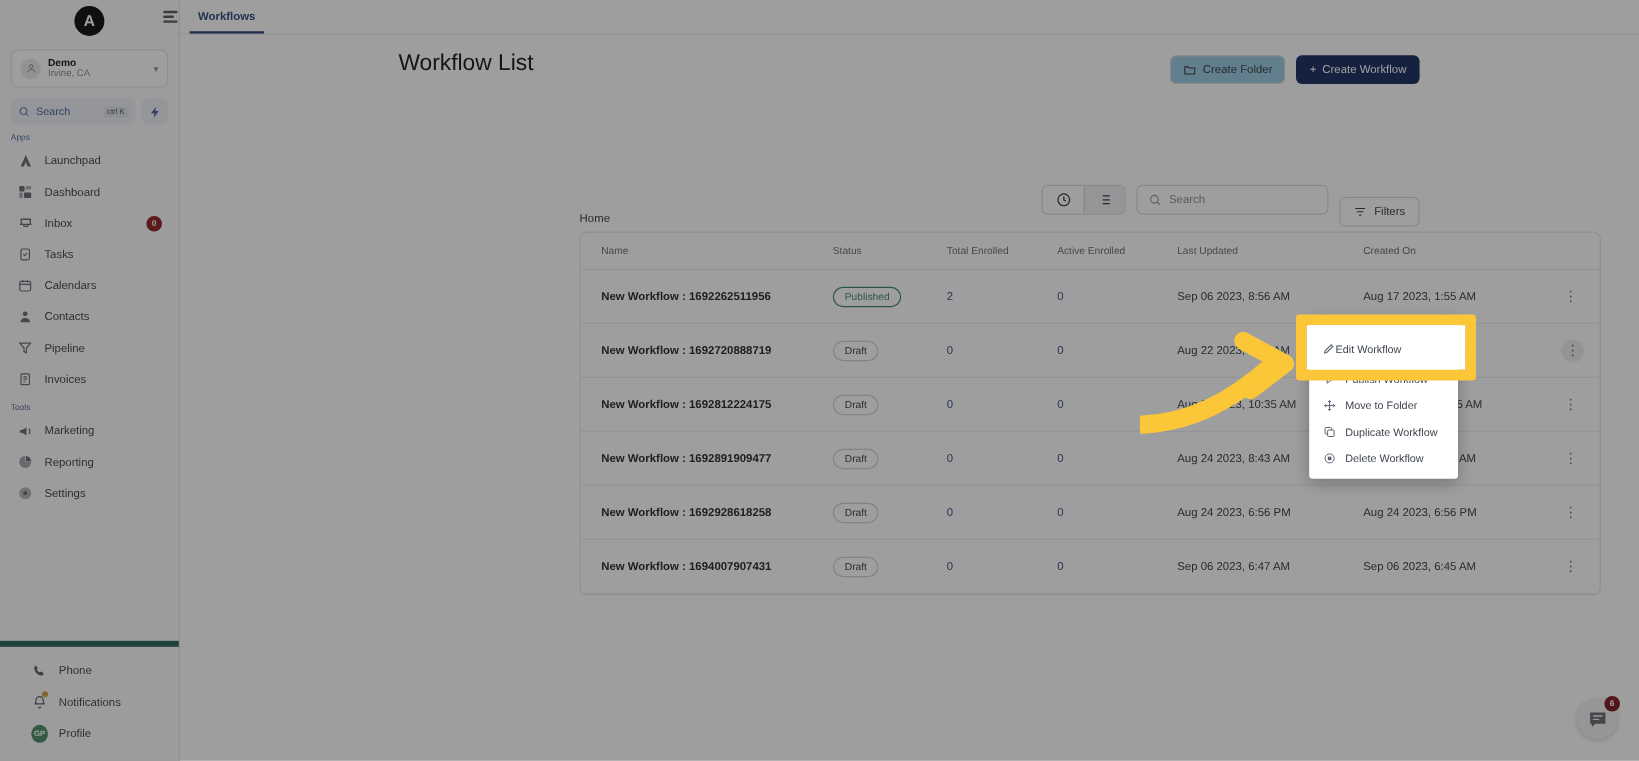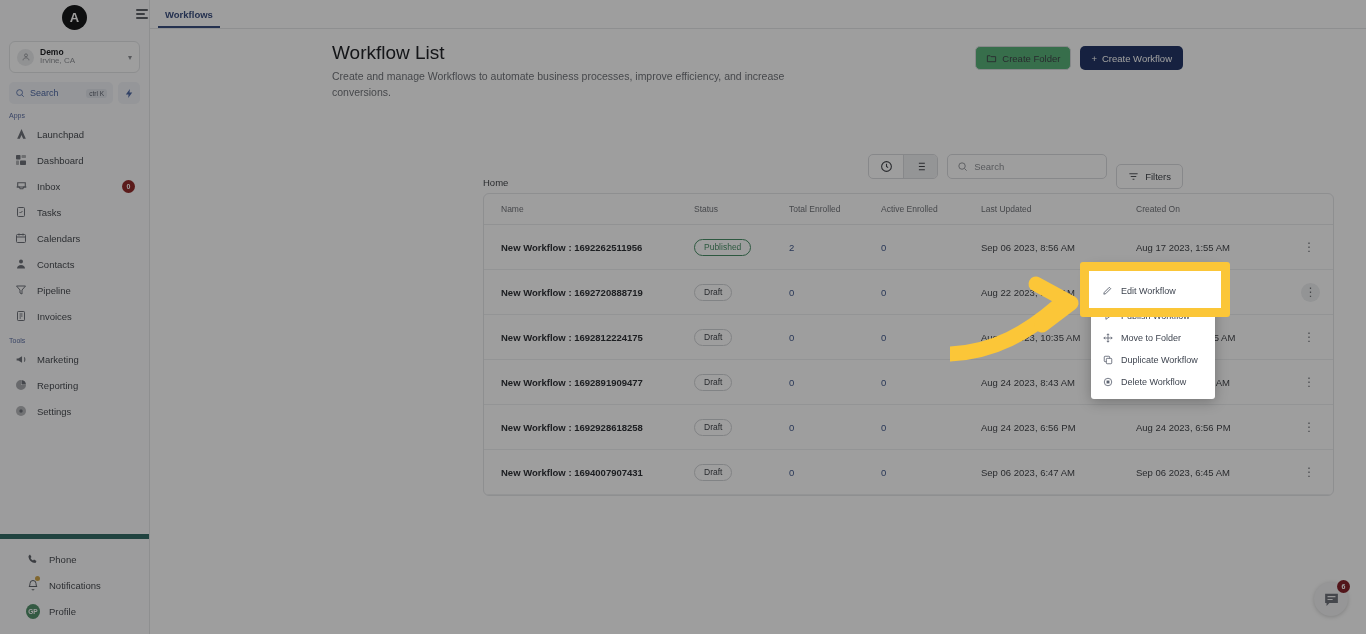--- a/index.html
+++ b/index.html
@@ -73,21 +73,21 @@
   .burger i:nth-child(1){ width:12px;} .burger i:nth-child(2){ width:9px;} .burger i:nth-child(3){ width:12px;}
   .tab { margin-left:8px; padding:0 7px 6px 7px; font-size:9.5px; font-weight:700;
          color:#2b4fa8; border-bottom:2px solid #2b4fa8; }
 
   
   .main { position:absolute; left:150px; top:29px; width:1216px; height:605px; background:#fff; }
   .page-head { padding:13px 0 0 182px; position:relative; }
   .page-title { font-size:19px; color:#20242c; font-weight:400; }
   .page-sub { font-size:10.5px; color:#6f747e; margin-top:4px; max-width:505px; line-height:1.55; }
   .head-btns { position:absolute; right:183px; top:17px; display:flex; gap:9px; }
-  .btn-ghost { height:24px; border:1px solid #d9dce2; border-radius:5px; background:#22c55e;
+  .btn-ghost { height:24px; border:1px solid #d9dce2; border-radius:5px; background:#7dd3fc;
                display:flex; align-items:center; gap:5px; padding:0 10px; font-size:9.5px; color:#3f4550; }
   .btn-primary { height:24px; border-radius:5px; background:#14368f; color:#fff;
                  display:flex; align-items:center; gap:5px; padding:0 11px; font-size:9.5px; }
 
   .toolbar { position:absolute; right:183px; top:115px; display:flex; gap:9px; align-items:center; }
   .seg { display:flex; border:1px solid #d9dce2; border-radius:5px; overflow:hidden; height:25px; background:#fff;}
   .seg > div { width:34px; display:flex; align-items:center; justify-content:center; }
   .seg > div + div { border-left:1px solid #d9dce2; background:#eef0f3; }
   .tb-search { width:160px; height:25px; border:1px solid #d9dce2; border-radius:5px; background:#fff;
                display:flex; align-items:center; gap:6px; padding:0 9px; }
@@ -137,21 +137,21 @@
               font-size:9px; color:#3f4550; }
   .ctx-item .ico { width:11px; height:11px; display:flex; align-items:center; justify-content:center;
                    color:#5c6270; flex:0 0 auto;}
   .ctx-sep { height:1px; background:#eceef1; margin:5px 0; }
 
   
   .hl-box { position:absolute; left:1080px; top:262px; width:150px; height:55px;
             border:9px solid #FBC638; border-radius:3px; z-index:50; }
   .hl-inner { position:absolute; left:0; top:0; right:0; bottom:0; background:#fff; }
   .hl-row { position:absolute; left:1091px; top:281px; width:128px; height:20px;
-            display:flex; align-items:center; gap:8px; padding:0 11px; z-index:60;
+            display:flex; align-items:center; padding:0 11px; z-index:60;
             font-size:9px; color:#3f4550;}
   .arrow-svg { position:absolute; left:950px; top:248px; z-index:45; }
 </style>
 </head>
 <body>
 
 <div id="root">
 
   <div class="dim">
 
@@ -346,21 +346,20 @@
           <i></i>
           <i></i>
         </div>
       <div class="tab">Workflows</div>
     </div>
 
     <div class="main">
 
       <div class="page-head">
         <div class="page-title">Workflow List</div>
-        <div class="page-sub">Create and manage Workflows to automate business processes, improve efficiency, and increase conversions.</div>
         <div class="head-btns">
           <div class="btn-ghost">
             <svg width="11" height="11" viewBox="0 0 24 24" fill="none" stroke="#3f4550" stroke-width="2">
               <path d="M3 6h6l2 2h10v11H3z"></path>
             </svg>
             <span>Create Folder</span>
           </div>
           <div class="btn-primary">
             <span>+</span>
             <span>Create Workflow</span>

